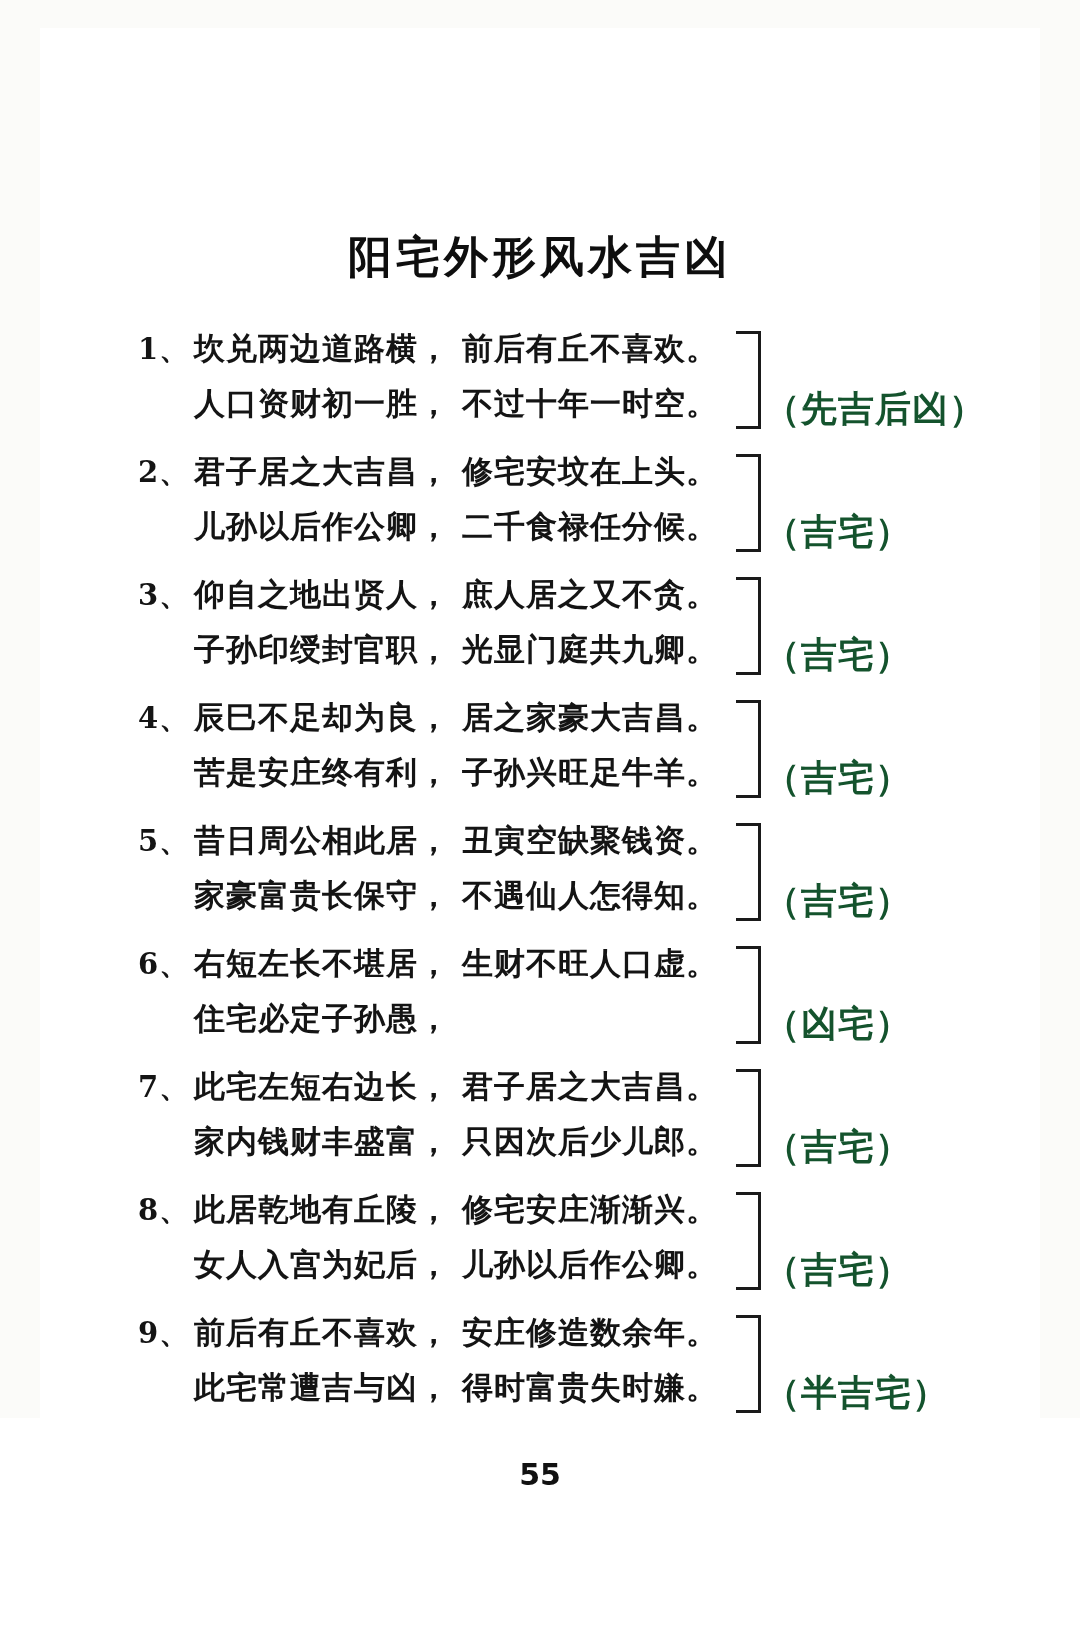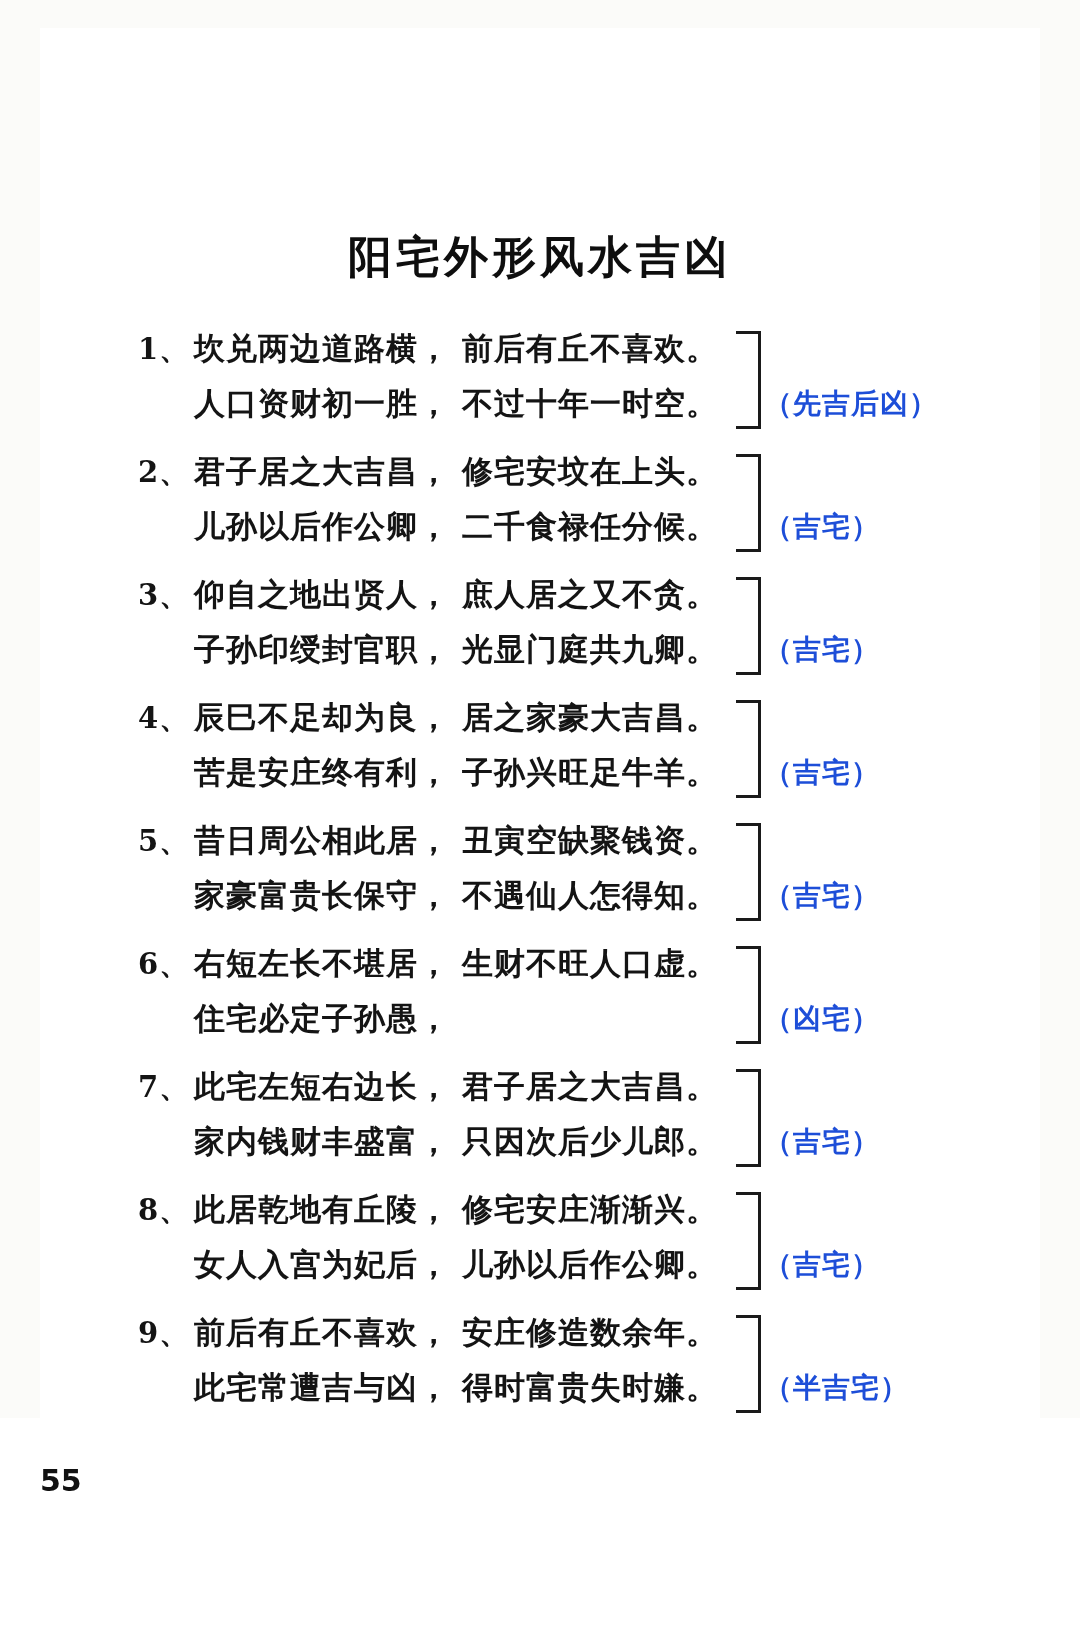--- a/index.html
+++ b/index.html
@@ -86,32 +86,33 @@
     height: 92px;
     border-top: 3px solid #1a1a1a;
     border-right: 3px solid #1a1a1a;
     border-bottom: 3px solid #1a1a1a;
     border-radius: 0;
   }
   .tag {
     position: absolute;
     left: 626px;
     top: 64px;
-    font-size: 28px;
+    font-size: 36px;
     font-weight: 600;
     letter-spacing: 1px;
     white-space: nowrap;
-    color: #1d4ed8;
+    color: #14532d;
     text-align: right;
   }
   .page-number {
     position: absolute;
-    bottom: 120px;
+    bottom: 126px;
     left: 0;
     width: 1000px;
+    text-align: center;
     font-size: 30px;
     font-weight: 700;
     color: #111111;
     font-family: "DejaVu Sans", "Liberation Sans", sans-serif;
   }
 </style>
 </head>
 <body>
 
 <div class="page">

